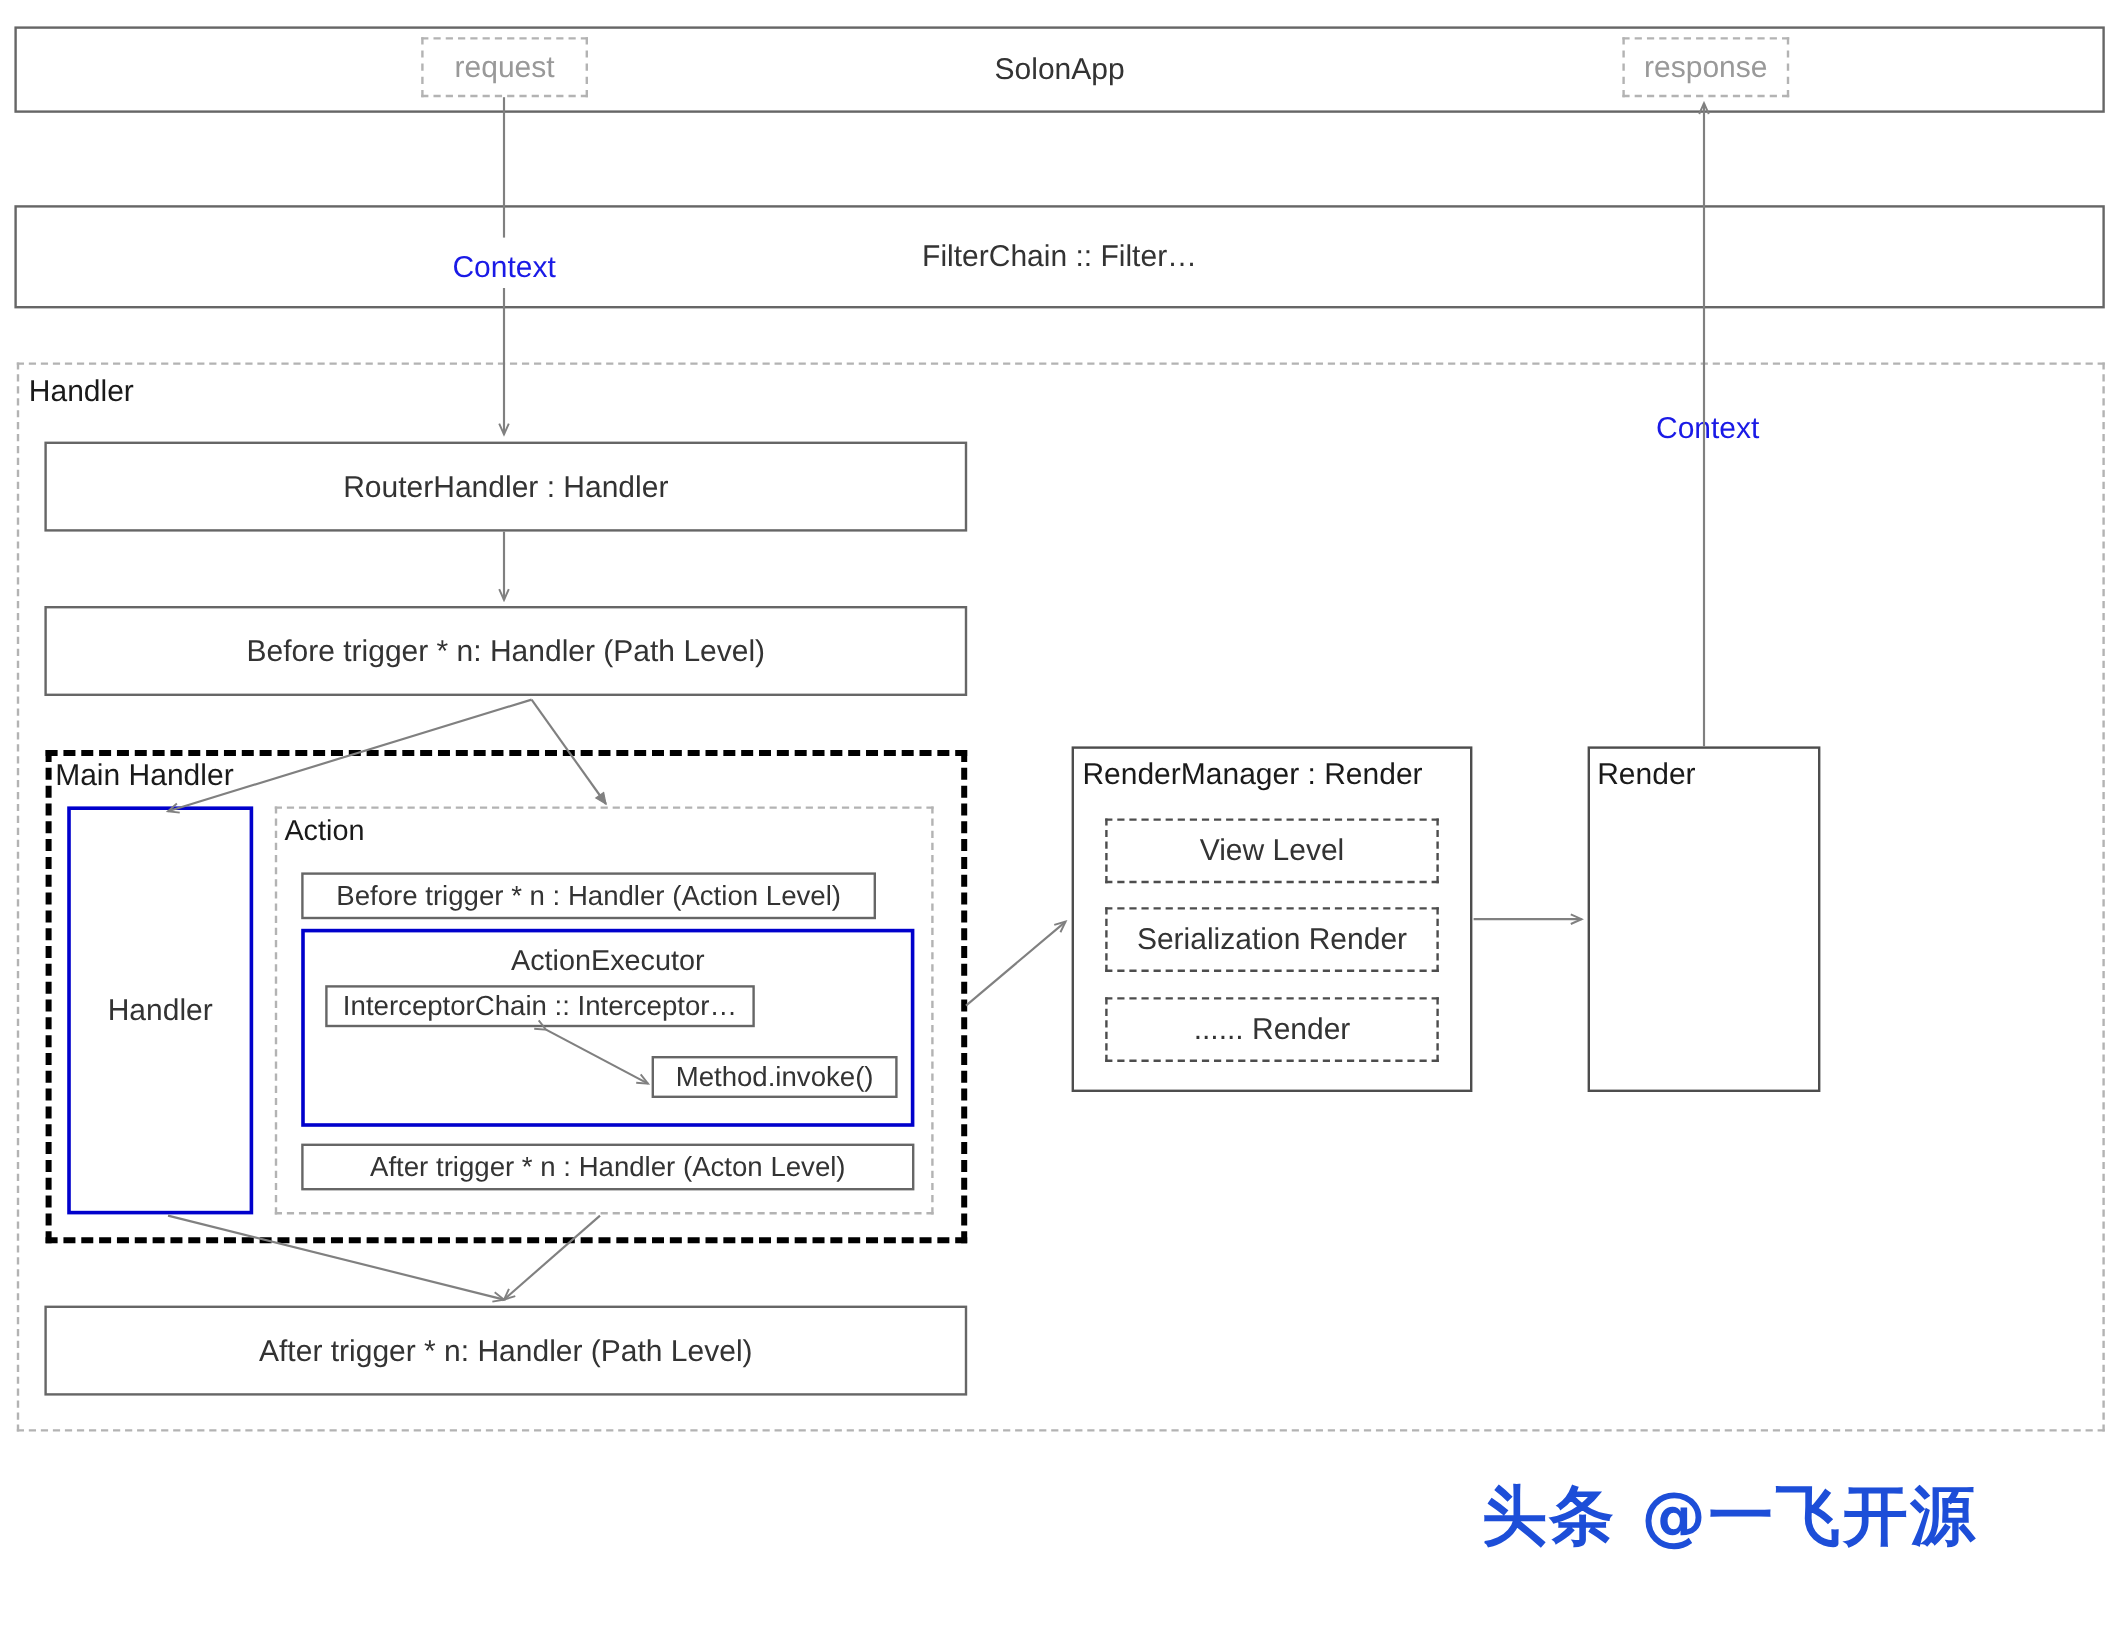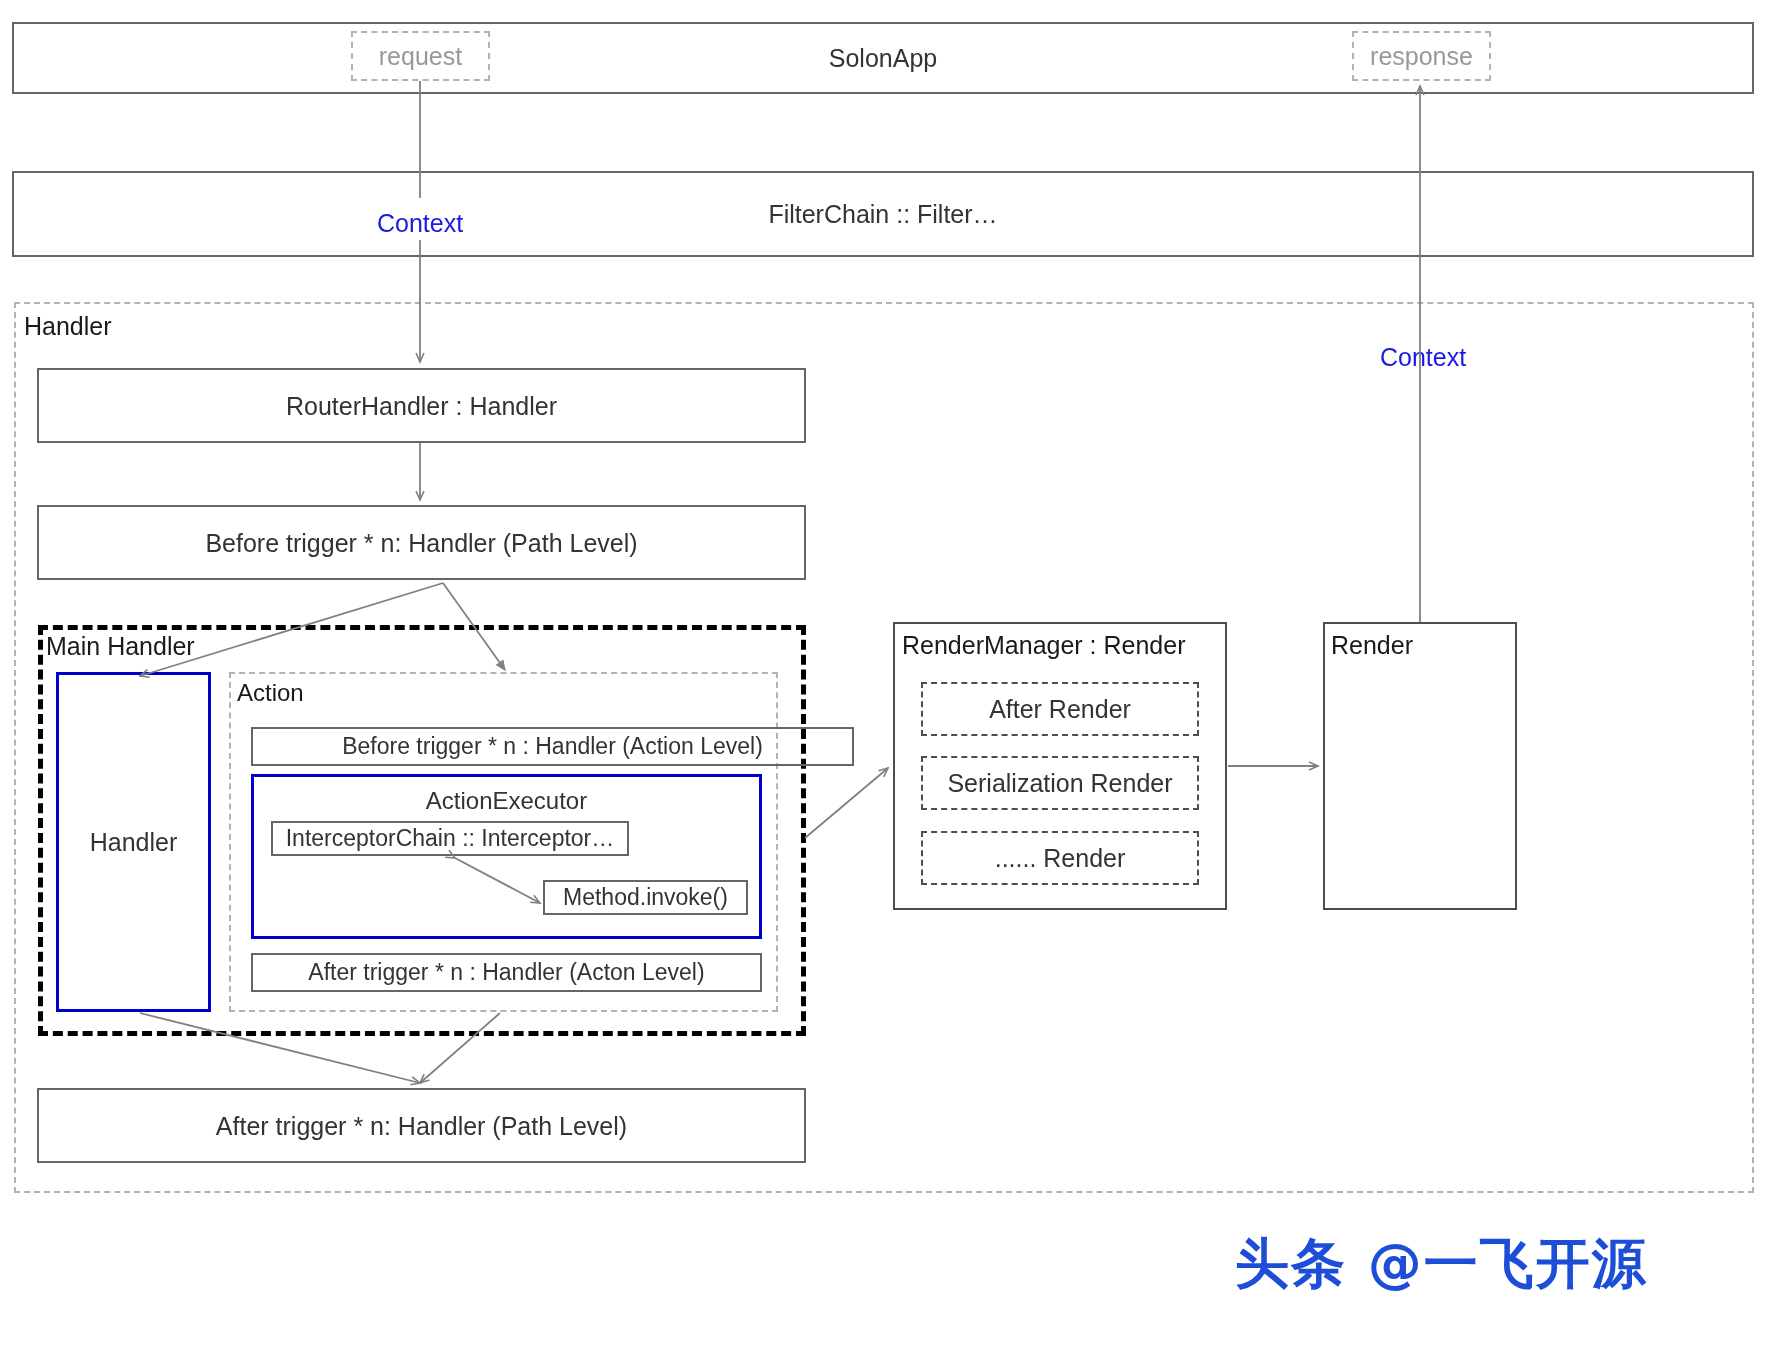--- a/index.html
+++ b/index.html
@@ -141,21 +141,21 @@
   <div class="box dashed-bold" style="left:38px; top:625px; width:768px; height:411px;"></div>
   <div class="corner-label" style="left:46px; top:632px;">Main Handler</div>
 
   <div class="box blue" style="left:56px; top:672px; width:155px; height:340px;">
     <div class="center-label">Handler</div>
   </div>
 
   <div class="box dashed-grey" style="left:229px; top:672px; width:549px; height:340px;"></div>
   <div class="corner-label" style="left:237px; top:679px; font-size:24px;">Action</div>
 
-  <div class="box solid" style="left:251px; top:727px; width:603px; height:39px;">
+  <div class="box solid" style="left:251px; top:727px; width:479px; height:39px;">
     <div class="center-label" style="font-size:23px;">Before trigger * n : Handler (Action Level)</div>
   </div>
 
   <div class="box blue" style="left:251px; top:774px; width:511px; height:165px;">
     <div class="top-center-label" style="font-size:24px;">ActionExecutor</div>
   </div>
 
   <div class="box solid-thin" style="left:271px; top:821px; width:358px; height:35px;">
     <div class="center-label" style="font-size:23px;">InterceptorChain :: Interceptor…</div>
   </div>
@@ -170,21 +170,21 @@
 
   <div class="box solid" style="left:37px; top:1088px; width:769px; height:75px;">
     <div class="center-label">After trigger * n: Handler  (Path Level)</div>
   </div>
 
   <div class="box solid-thin" style="left:893px; top:622px; width:334px; height:288px; border-width:2px; border-color:#4d4d4d;">
   </div>
   <div class="corner-label" style="left:902px; top:631px;">RenderManager : Render</div>
 
   <div class="box dashed-dark" style="left:921px; top:682px; width:278px; height:54px;">
-    <div class="center-label">After Render</div>
+    <div class="center-label">View Level</div>
   </div>
 
   <div class="box dashed-dark" style="left:921px; top:831px; width:278px; height:54px;">
     <div class="center-label">...... Render</div>
   </div>
 
   <div class="box dashed-dark" style="left:921px; top:756px; width:278px; height:54px;">
     <div class="center-label">Serialization Render</div>
   </div>
 

